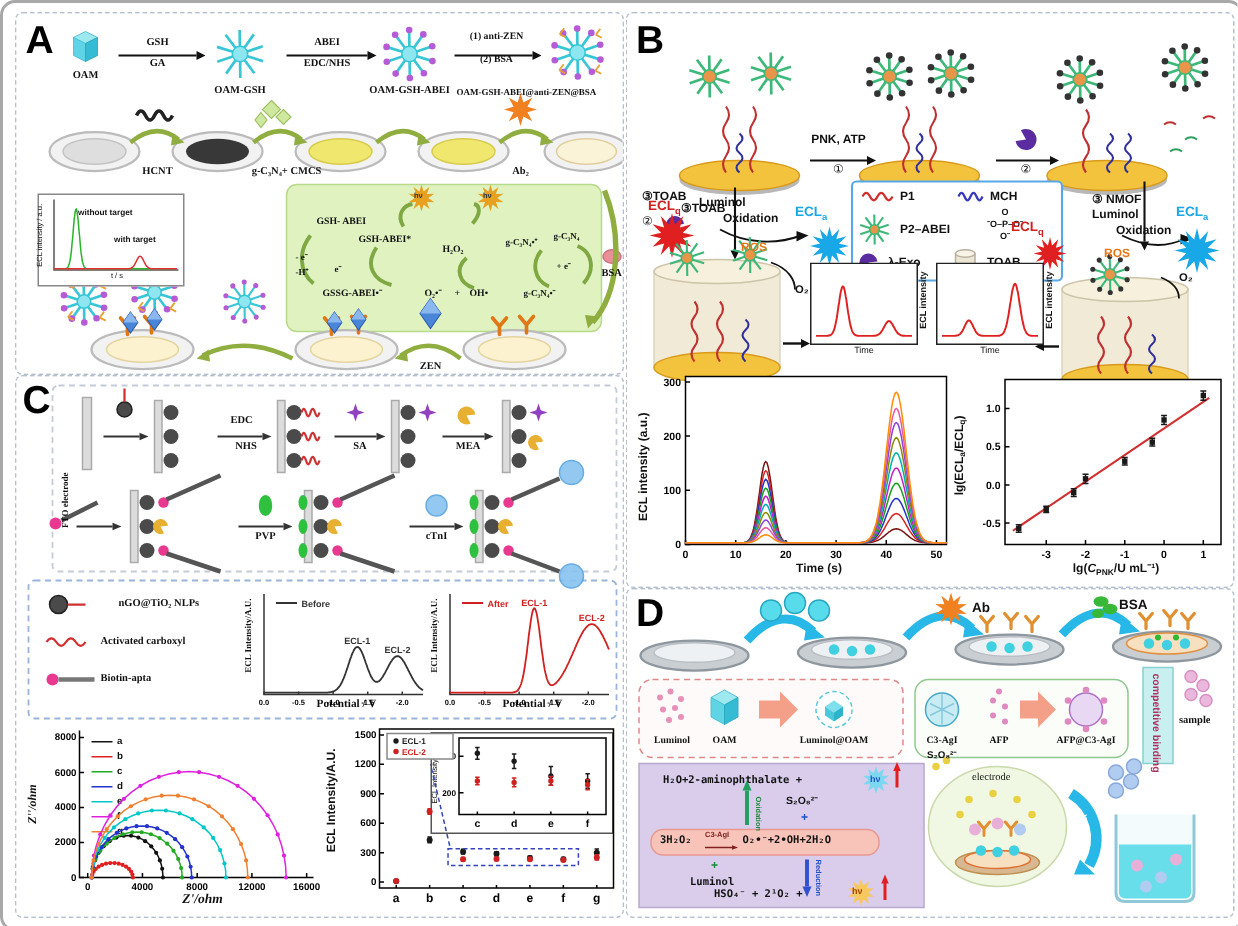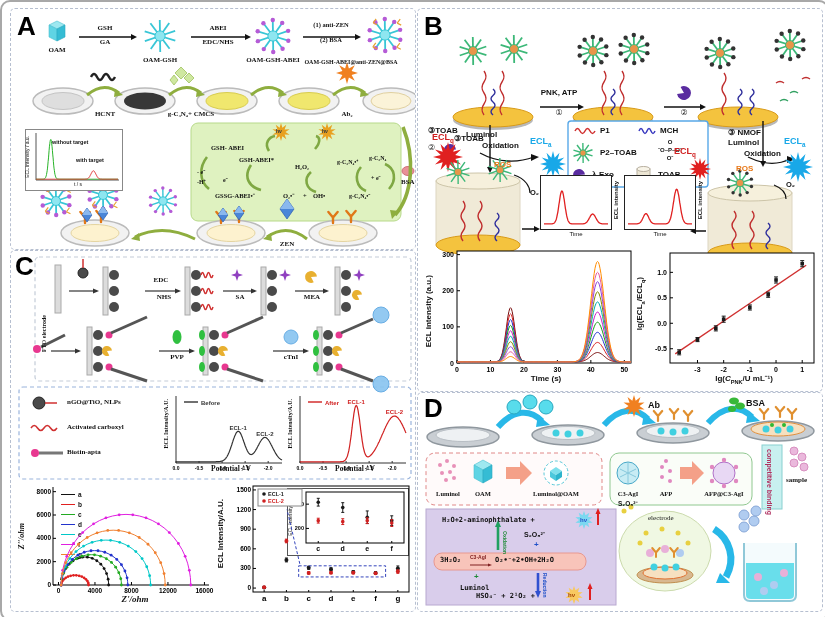--- a/index.html
+++ b/index.html
@@ -644,21 +644,21 @@
 <span class="plabel" style="left:6px;top:2px">B</span>
 <i class="tx f8 b cx" style="left:141px;top:80px">PNK, ATP</i>
 <i class="tx f8 cx" style="left:141px;top:100px">①</i>
 <i class="tx f8 cx" style="left:266px;top:100px">②</i>
 <i class="tx f8 b" style="left:10px;top:118px">③TOAB</i>
 <i class="tx f8" style="left:10px;top:135px">②</i>
 <i class="tx f8 b" style="left:36px;top:126px">③TOAB</i>
 <i class="tx f8 b" style="left:310px;top:120px">③ NMOF</i>
 <i class="tx f8 b" style="left:182px;top:118px">P1</i>
 <i class="tx f8 b" style="left:242px;top:118px">MCH</i>
-<i class="tx f8 b" style="left:182px;top:140px">P2–TOAB</i>
+<i class="tx f8 b" style="left:182px;top:140px">P2–ABEI</i>
 <i class="tx f6 b cx" style="left:252px;top:130px">O</i>
 <i class="tx f6 b cx" style="left:252px;top:138px">⁻O–P–O⁻</i>
 <i class="tx f6 b cx" style="left:252px;top:146px">O⁻</i>
 <i class="tx f8 b" style="left:174px;top:162px">λ-Exo</i>
 <i class="tx f8 b" style="left:240px;top:162px">TOAB</i>
 <i class="tx f9 b red" style="left:14px;top:124px"><span>ECL</span><sub>q</sub></i>
 <i class="tx f8 b" style="left:48px;top:122px">Luminol</i>
 <i class="tx f8 b" style="left:64px;top:133px">Oxidation</i>
 <i class="tx f9 b cyn" style="left:112px;top:128px"><span>ECL</span><sub>a</sub></i>
 <i class="tx f8 b org" style="left:76px;top:152px">ROS</i>
@@ -963,21 +963,21 @@
   </g>
 </svg>
 <span class="plabel" style="left:4px;top:0px">C</span>
 <i class="tx f6 b ser" style="left:30px;top:64px;writing-mode:vertical-rl;transform:rotate(180deg)">FTO electrode</i>
 <i class="tx f7 b ser cx" style="left:150px;top:26px">EDC</i>
 <i class="tx f7 b ser cx" style="left:153px;top:43px">NHS</i>
 <i class="tx f7 b ser cx" style="left:229px;top:43px">SA</i>
 <i class="tx f7 b ser cx" style="left:301px;top:43px">MEA</i>
 <i class="tx f7 b ser cx" style="left:166px;top:103px">PVP</i>
 <i class="tx f7 b ser cx" style="left:280px;top:103px">cTnI</i>
-<i class="tx f7 b ser" style="left:56px;top:148px">nGO@TiO₂ NLPs</i>
+<i class="tx f7 b ser" style="left:68px;top:148px">nGO@TiO₂ NLPs</i>
 <i class="tx f7 b ser" style="left:56px;top:173px">Activated carboxyl</i>
 <i class="tx f7 b ser" style="left:56px;top:198px">Biotin-apta</i>
 <div class="ch" id="cbef" style="left:152px;top:140px;width:122px;height:86px">
   <i class="tx f6 b ser vert" style="left:0px;top:8px">ECL Intensity/A.U.</i>
   <i class="tx f75 b ser cx" style="left:68px;top:74px">Potential / V</i>
 <svg width="122" height="86" style="position:absolute;left:0;top:0">
           <path d="M13,5 L13,72 L119,72" stroke="#333" stroke-width="1" fill="none"></path>
           <line x1="13" y1="72" x2="13" y2="70" stroke="#333"></line>
           <text x="13" y="79" font-size="5" text-anchor="middle" fill="#000" font-weight="bold">0.0</text>
           <line x1="36.04347826086956" y1="72" x2="36.04347826086956" y2="70" stroke="#333"></line>

